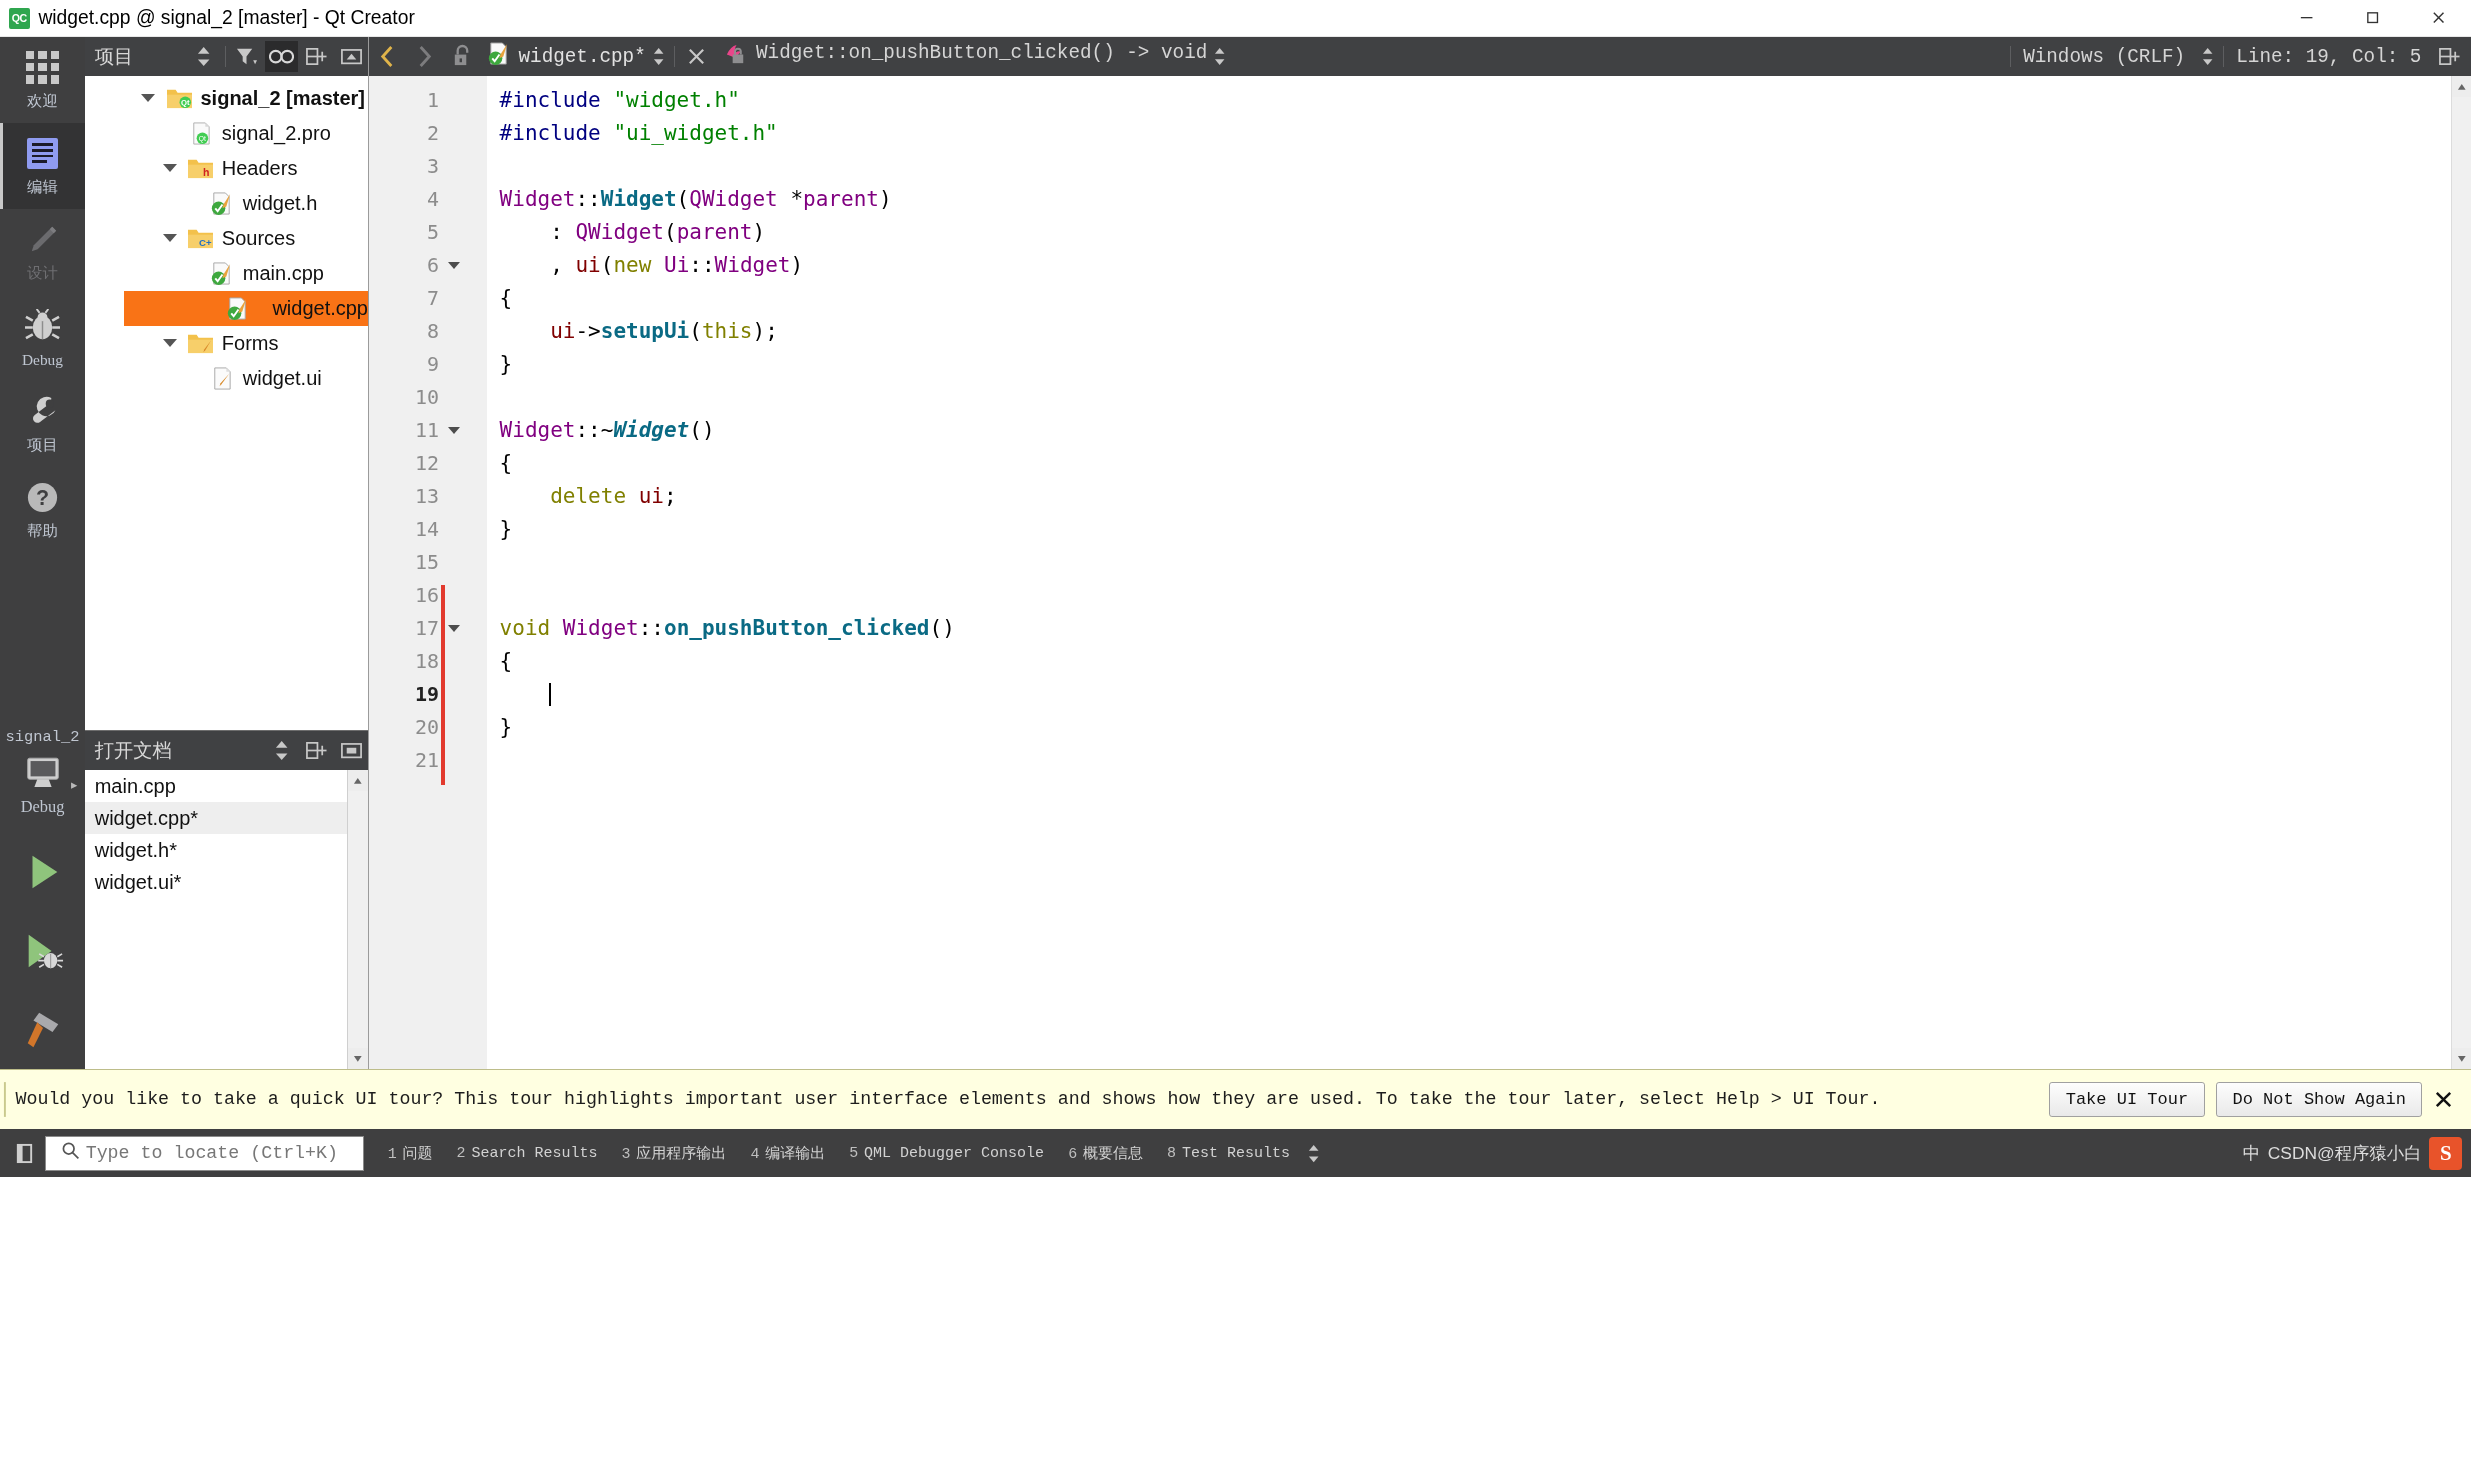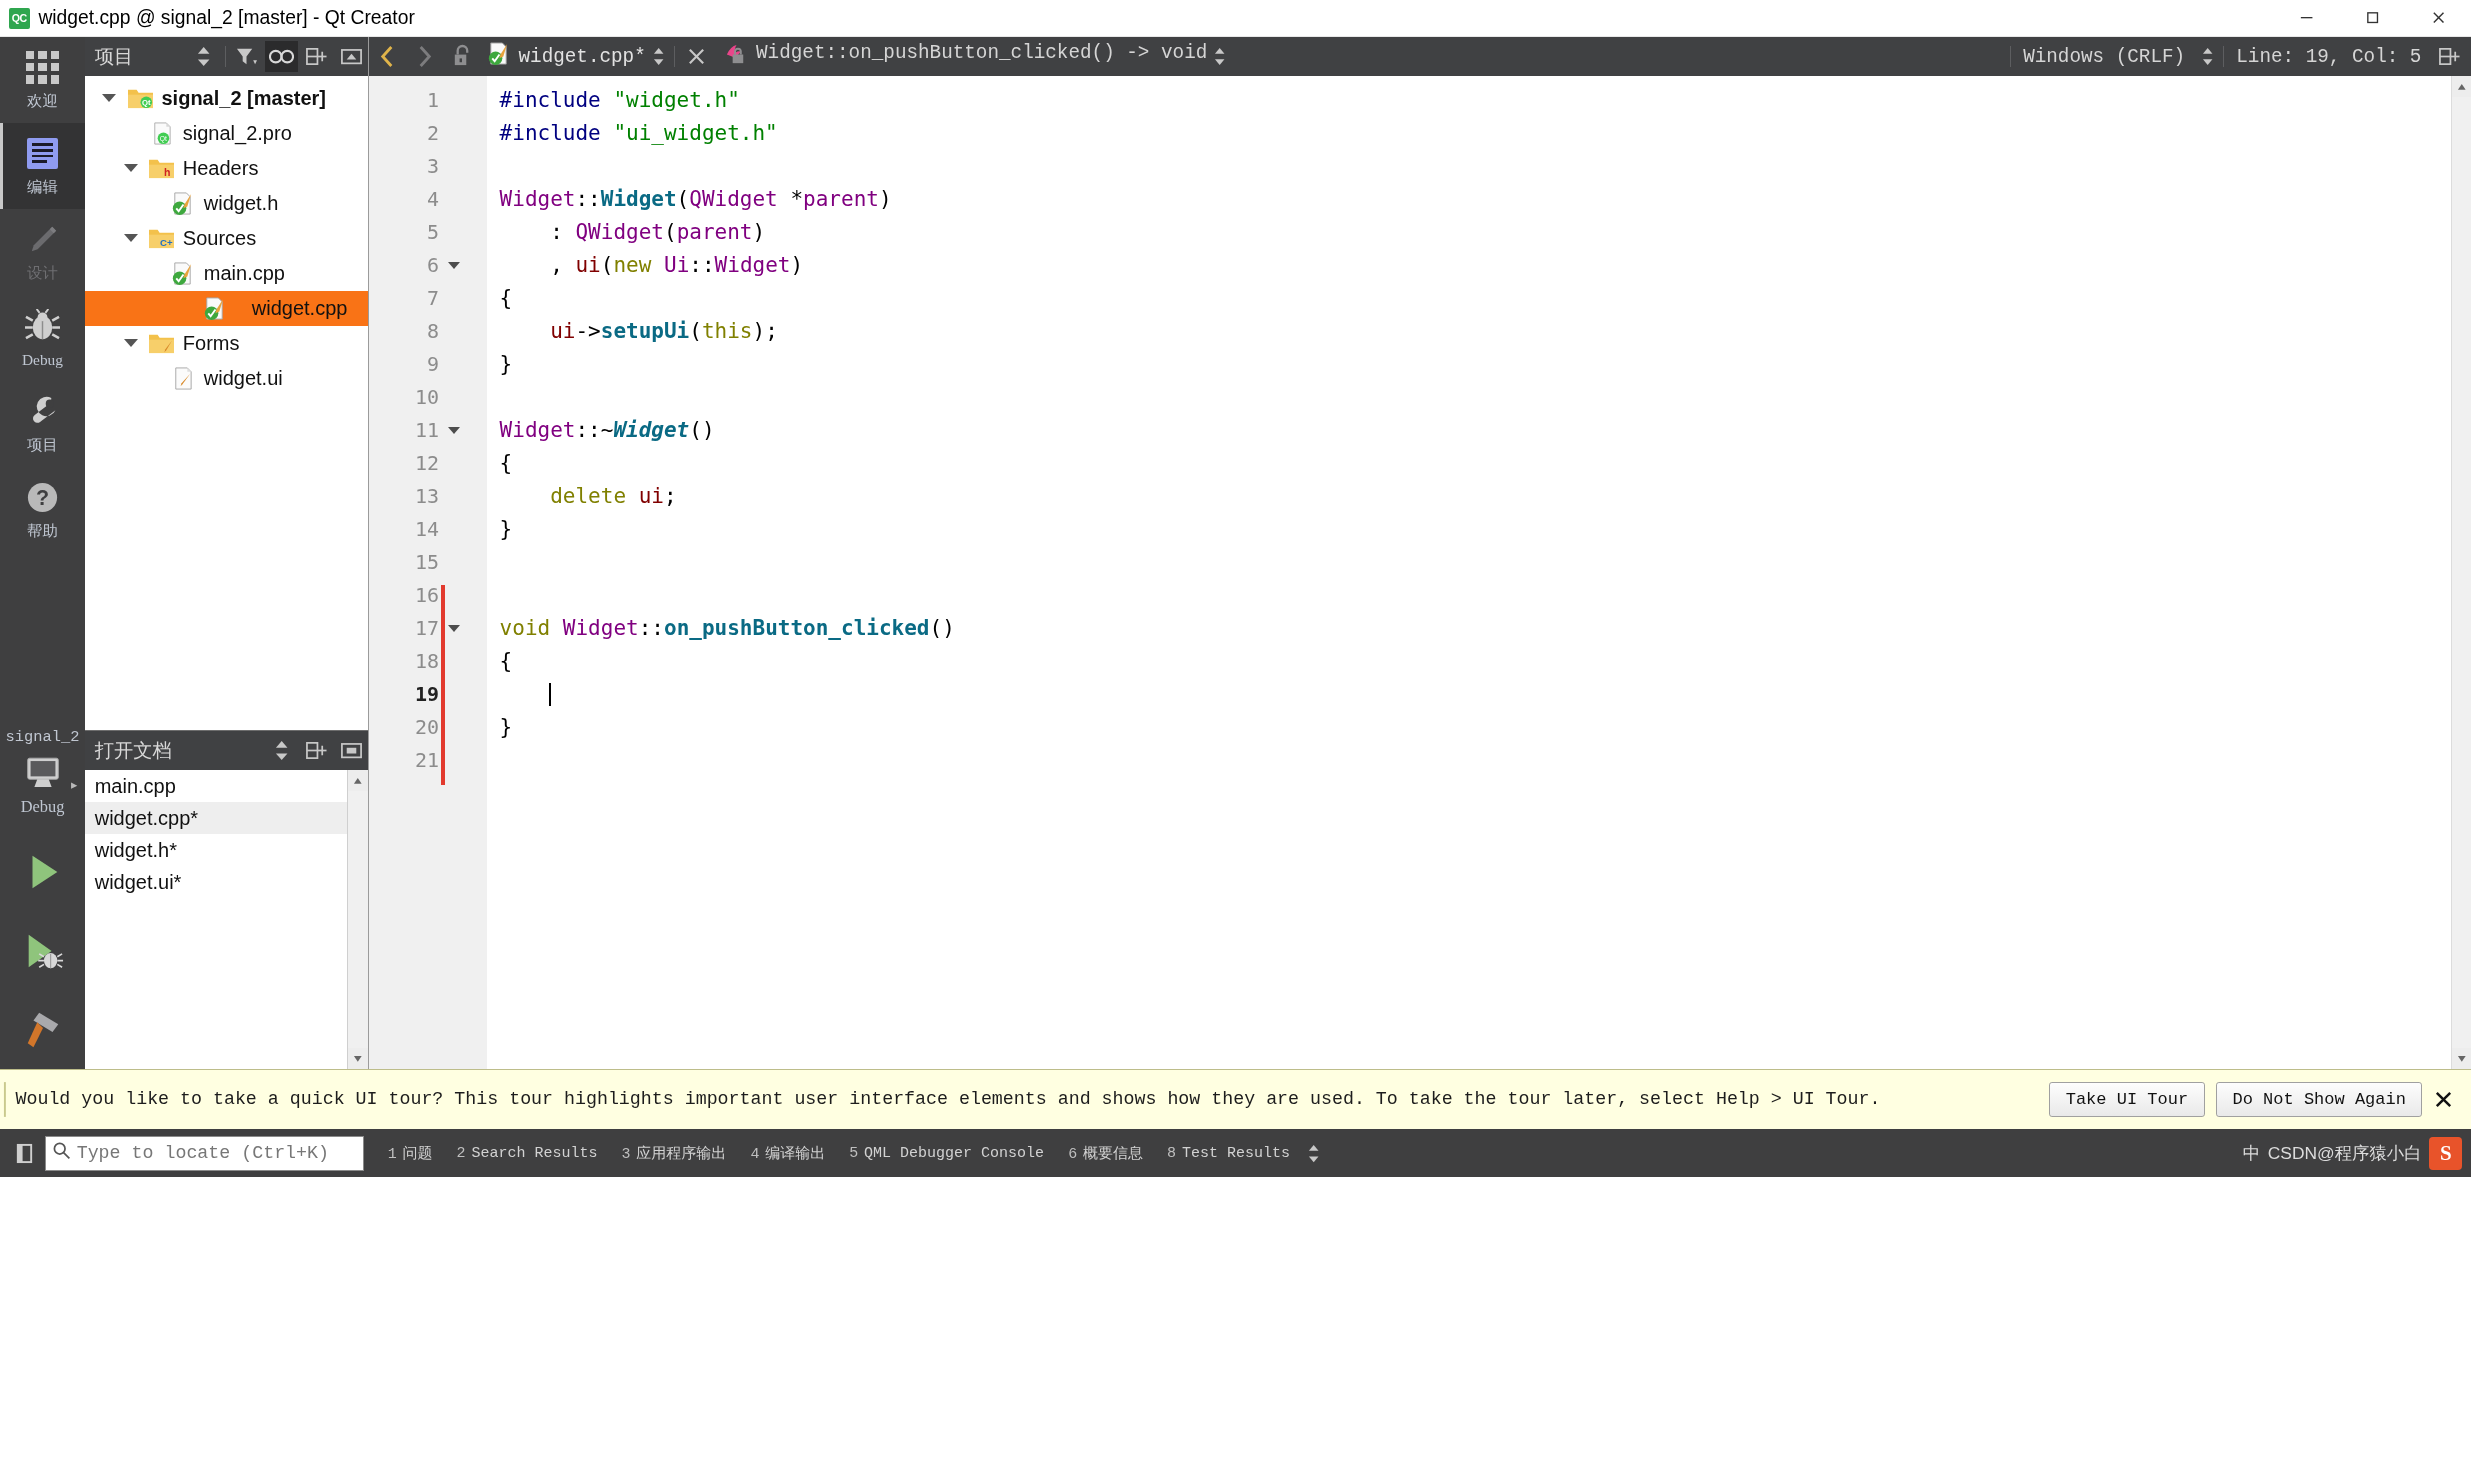--- a/index.html
+++ b/index.html
@@ -133,20 +133,21 @@
   .dock-sep { width:1px; height: 21px; background: #5d5e60; margin: 0 2.9px; }
 
   .tree {
     flex: 1 1 auto; overflow: hidden;
     background: #ffffff; padding-top: 4.8px;
   }
   .tree-row {
     display: flex; align-items: center;
     height: 35px; font-size: 20px; color: #111;
     white-space: nowrap;
+    margin-left: 39px;
   }
   .tree-row.selected { background: #f97316; gap: 16px; }
   .tree-row.bold { font-weight: bold; }
   .tw { width: 29px; display:flex; align-items:center; justify-content:center; }
   .arrow-down {
     width:0;height:0;border-left:7.7px solid transparent;border-right:7.7px solid transparent;
     border-top:8.7px solid #555;
   }
   .ficon { width: 33px; display:flex; align-items:center; justify-content:center; margin-right: 4.8px; }
 
@@ -244,21 +245,21 @@
   .notice-close { width: 42px; display:flex; align-items:center; justify-content:center; }
 
   
   .statusbar {
     flex: 0 0 48px; height: 48px; background: #3f3f40;
     display: flex; align-items: center; padding-left: 7.7px;
   }
   .sb-toggle { width: 33px; height: 33px; display:flex; align-items:center; justify-content:center; }
   .locator {
     width: 319px; height: 35px; background: #ffffff; border: 1px solid #8a8a8a;
-    display:flex; align-items:center; gap: 5.8px; padding-left: 6px; margin-left: 3.9px;
+    display:flex; align-items:center; gap: 5.8px; padding-left: 15px; margin-left: 3.9px;
   }
   .locator .ph { font-size: 18.3px; color: #777; font-family:"Liberation Mono", monospace; }
   .sb-items { display:flex; align-items:center; margin-left: 13.5px; gap: 2.9px; }
   .sb-item {
     font-size: 15px; color: #d2d2d2; font-family:"Liberation Mono", monospace;
     padding: 5.8px 10.6px; white-space:nowrap;
   }
   .sb-item .k { color:#bfbfbf; margin-right:5.8px; }
   .sb-updown { width: 27px; display:flex; align-items:center; justify-content:center; }
   .sb-right { margin-left:auto; display:flex; align-items:center; gap: 7.7px; padding-right: 9.7px; }

